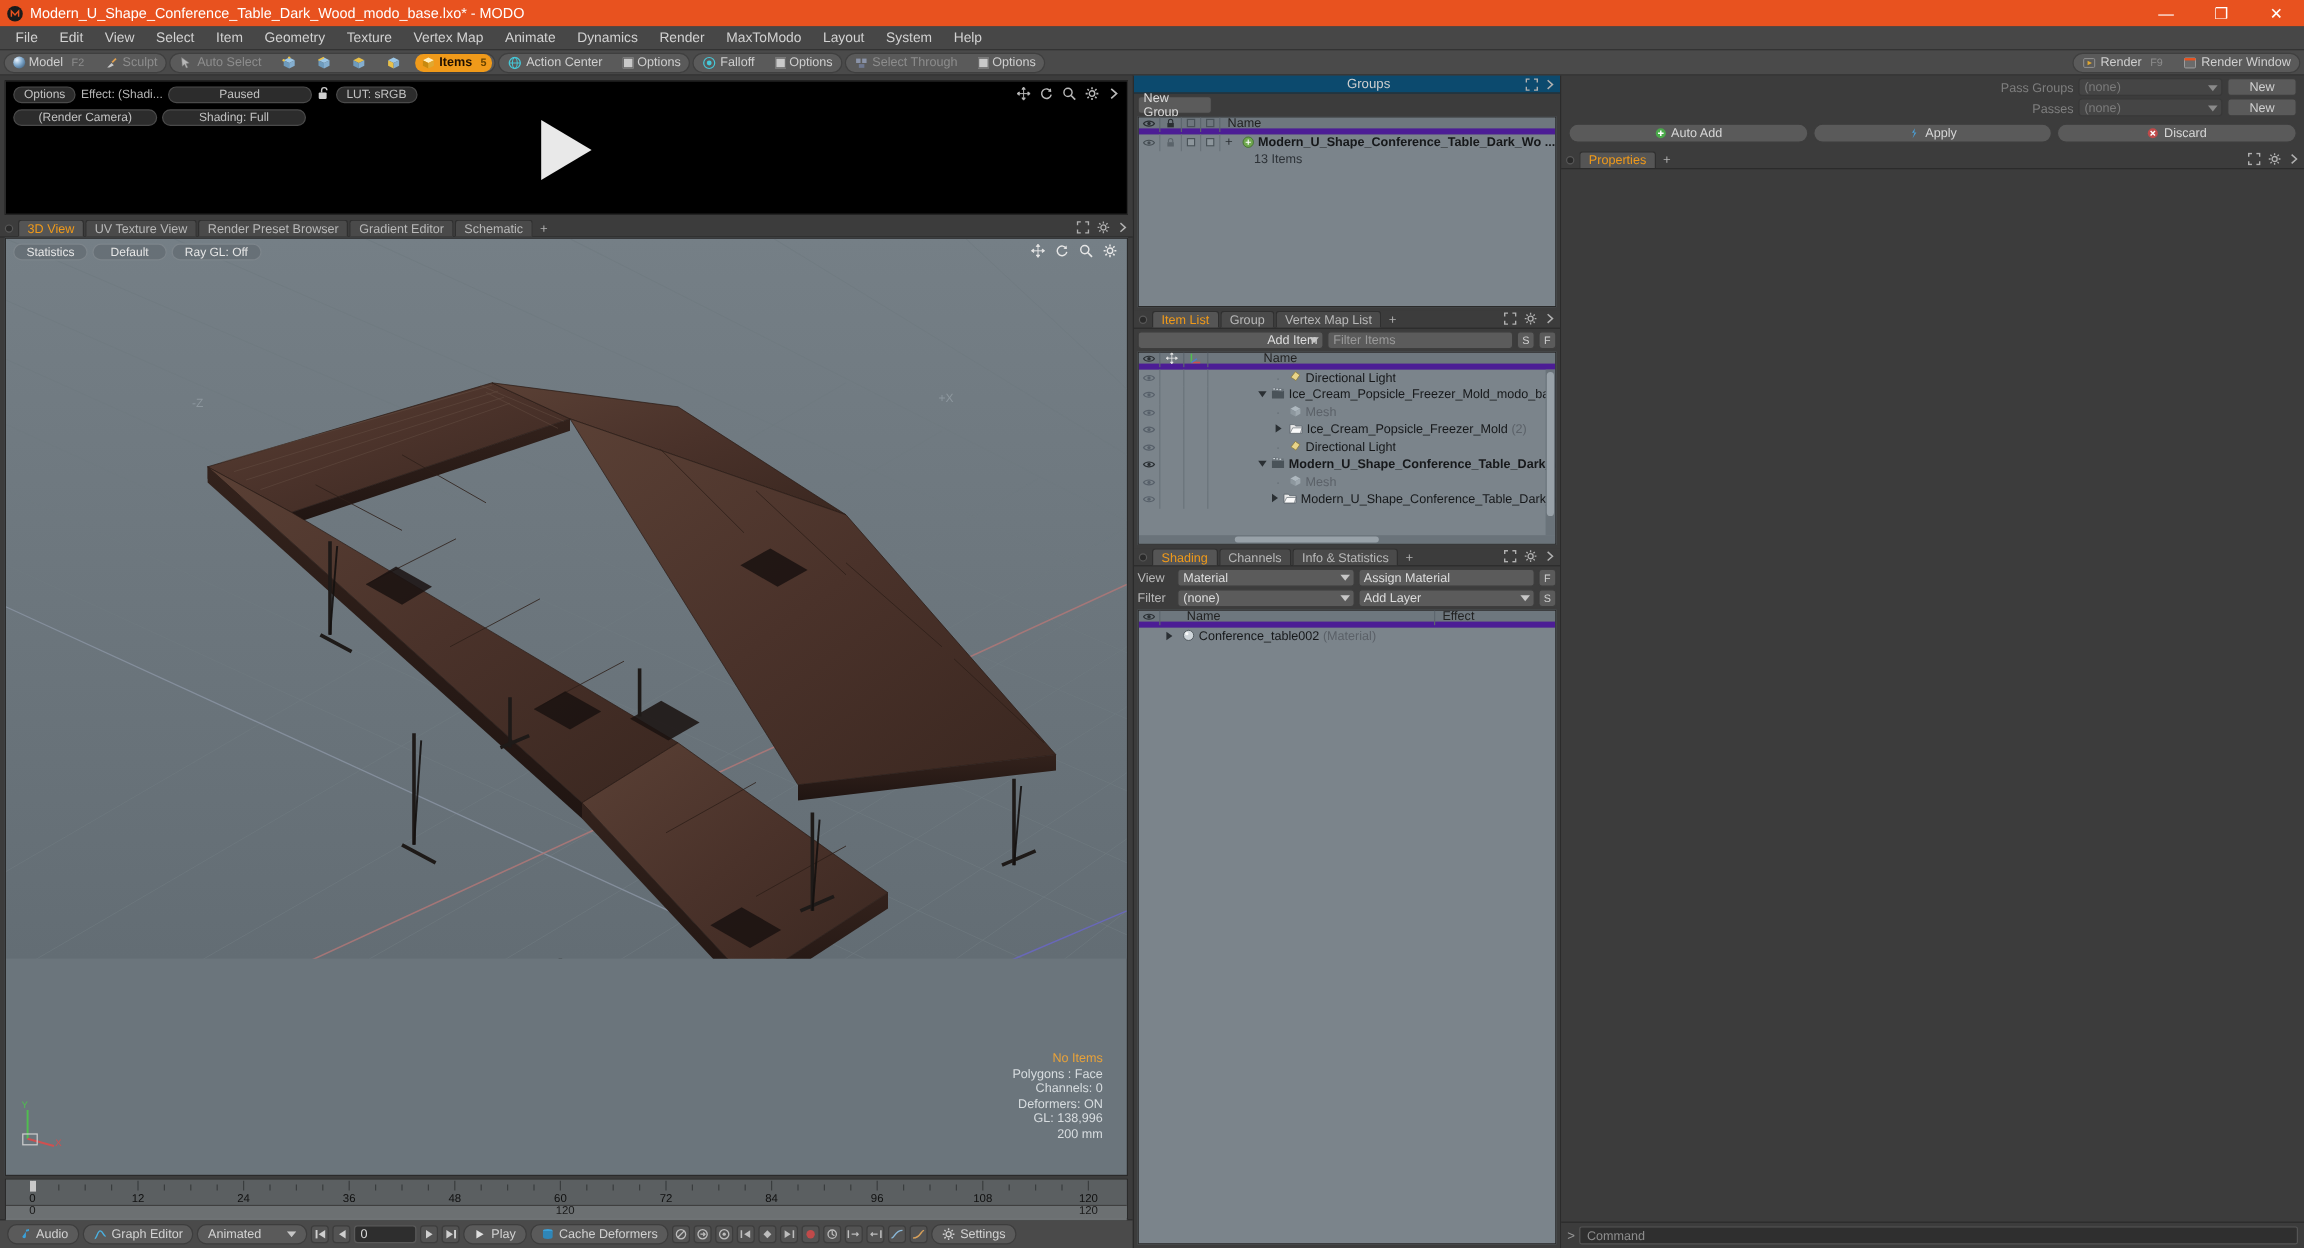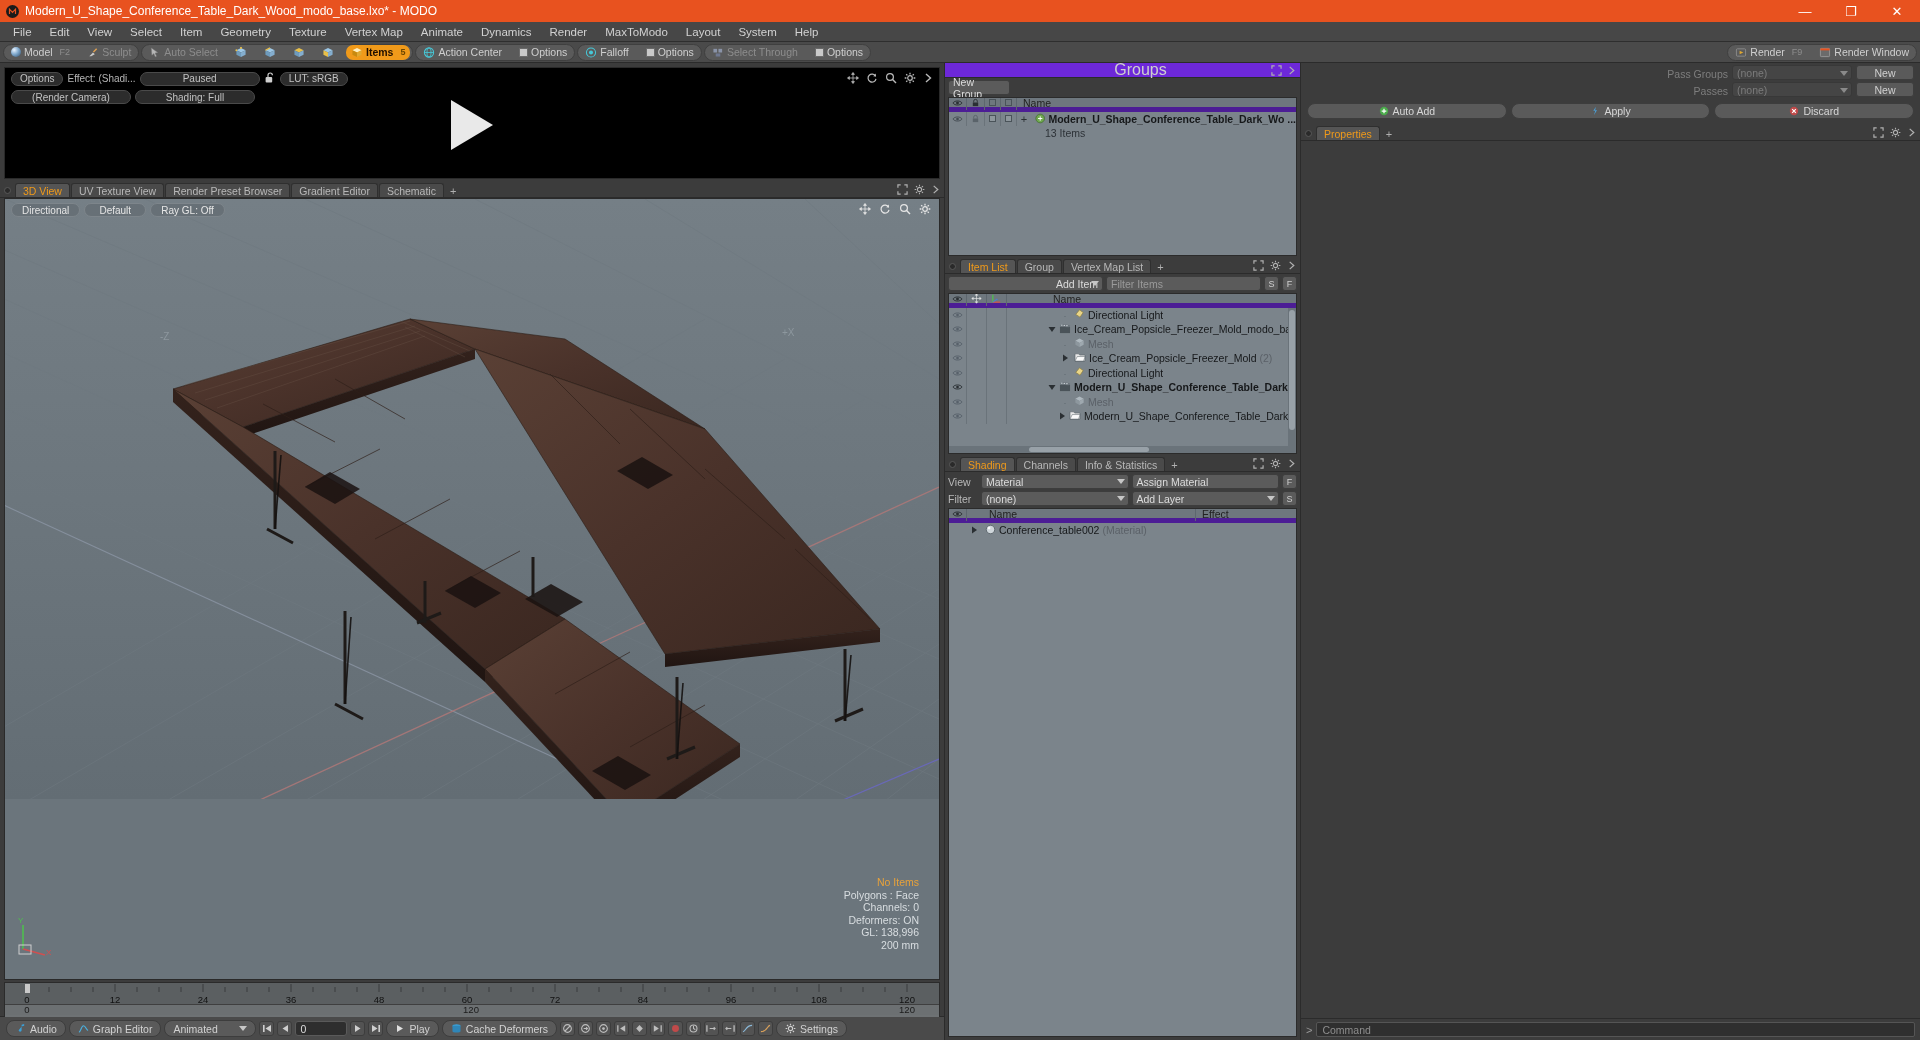--- a/index.html
+++ b/index.html
@@ -120,22 +120,22 @@
   .bold{font-weight:bold}
   .ctrlrow{display:flex;align-items:center;gap:3px;padding:2px 3px;}
   .dd{background:#5b5b5b;border:1px solid #3d3d3d;border-radius:3px;height:15px;display:flex;
     align-items:center;padding:0 4px;font-size:10.5px;color:#dcdcdc;position:relative;}
   .dd .arrow{position:absolute;right:3px;top:4px;border-left:4px solid transparent;
     border-right:4px solid transparent;border-top:5px solid #c6c6c6;}
   .lbl{font-size:10.5px;color:#b9b9b9;width:30px;flex:none}
   .sbtn{width:15px;height:15px;background:#5b5b5b;border:1px solid #3d3d3d;border-radius:3px;
     display:flex;align-items:center;justify-content:center;font-size:9px;color:#d0d0d0;flex:none}
   
-  .panelcap{height:15px;background:#6d28d9;border-bottom:1px solid #2b2b2b;display:flex;
-    align-items:center;justify-content:center;font-size:16px;color:#cfcfcf;position:relative;padding-left:36px;}
+  .panelcap{height:15px;background:#0c4a6e;border-bottom:1px solid #2b2b2b;display:flex;
+    align-items:center;justify-content:center;font-size:11px;color:#cfcfcf;position:relative;padding-left:36px;}
   .panelcap .rr{position:absolute;right:4px;display:flex;gap:5px;align-items:center}
   
   .rrow2{display:flex;align-items:flex-end;gap:4px;padding:2px 6px;justify-content:flex-end;}
   .rlab{font-size:10.5px;color:#7e7e7e;}
   .rdd{background:#454545;border:1px solid #383838;border-radius:3px;height:15px;width:120px;
     display:flex;align-items:center;padding:0 4px;font-size:10.5px;color:#7b7b7b;position:relative;}
   .rbtn{background:#5a5a5a;border:1px solid #3d3d3d;border-radius:3px;height:15px;width:58px;
     display:flex;align-items:center;justify-content:center;font-size:10.5px;color:#d0d0d0;}
   .abtn{flex:1;height:16px;border-radius:8px;display:flex;align-items:center;justify-content:center;
     gap:4px;font-size:10.5px;background:#5a5a5a;border:1px solid #3d3d3d;color:#d7d7d7;}
@@ -502,21 +502,21 @@
           <path d="M180 186 L405 122"></path>
             <path d="M190 194 L410 127"></path>
           <path d="M200 201 L415 132"></path>
             <path d="M212 209 L420 137"></path>
           <path d="M395 122 L465 152"></path>
             <path d="M400 128 L460 158"></path>
         </g>
       </svg>
 
       <div class="vprow">
-        <span class="vpill">Directional</span>
+        <span class="vpill">Statistics</span>
         <span class="vpill">Default</span>
         <span class="vpill">Ray GL: Off</span>
       </div>
       <div class="vpicons">
         <svg width="12" height="12" viewBox="0 0 12 12">
             <path d="M6 0.5 L7.4 2.4 H4.6 Z M6 11.5 L4.6 9.6 H7.4 Z M0.5 6 L2.4 4.6 V7.4 Z M11.5 6 L9.6 7.4 V4.6 Z M6 2.6 V9.4 M2.6 6 H9.4" stroke="#e6e6e6" fill="#e6e6e6" stroke-width=".8"></path>
           </svg>
         <svg width="12" height="12" viewBox="0 0 12 12">
             <path d="M9.6 4.2 A4 4 0 1 0 10 6.8" fill="none" stroke="#e6e6e6" stroke-width="1.2"></path>
             <path d="M9.8 1.6 L10 4.6 L7.2 4.2 Z" fill="#e6e6e6"></path>

